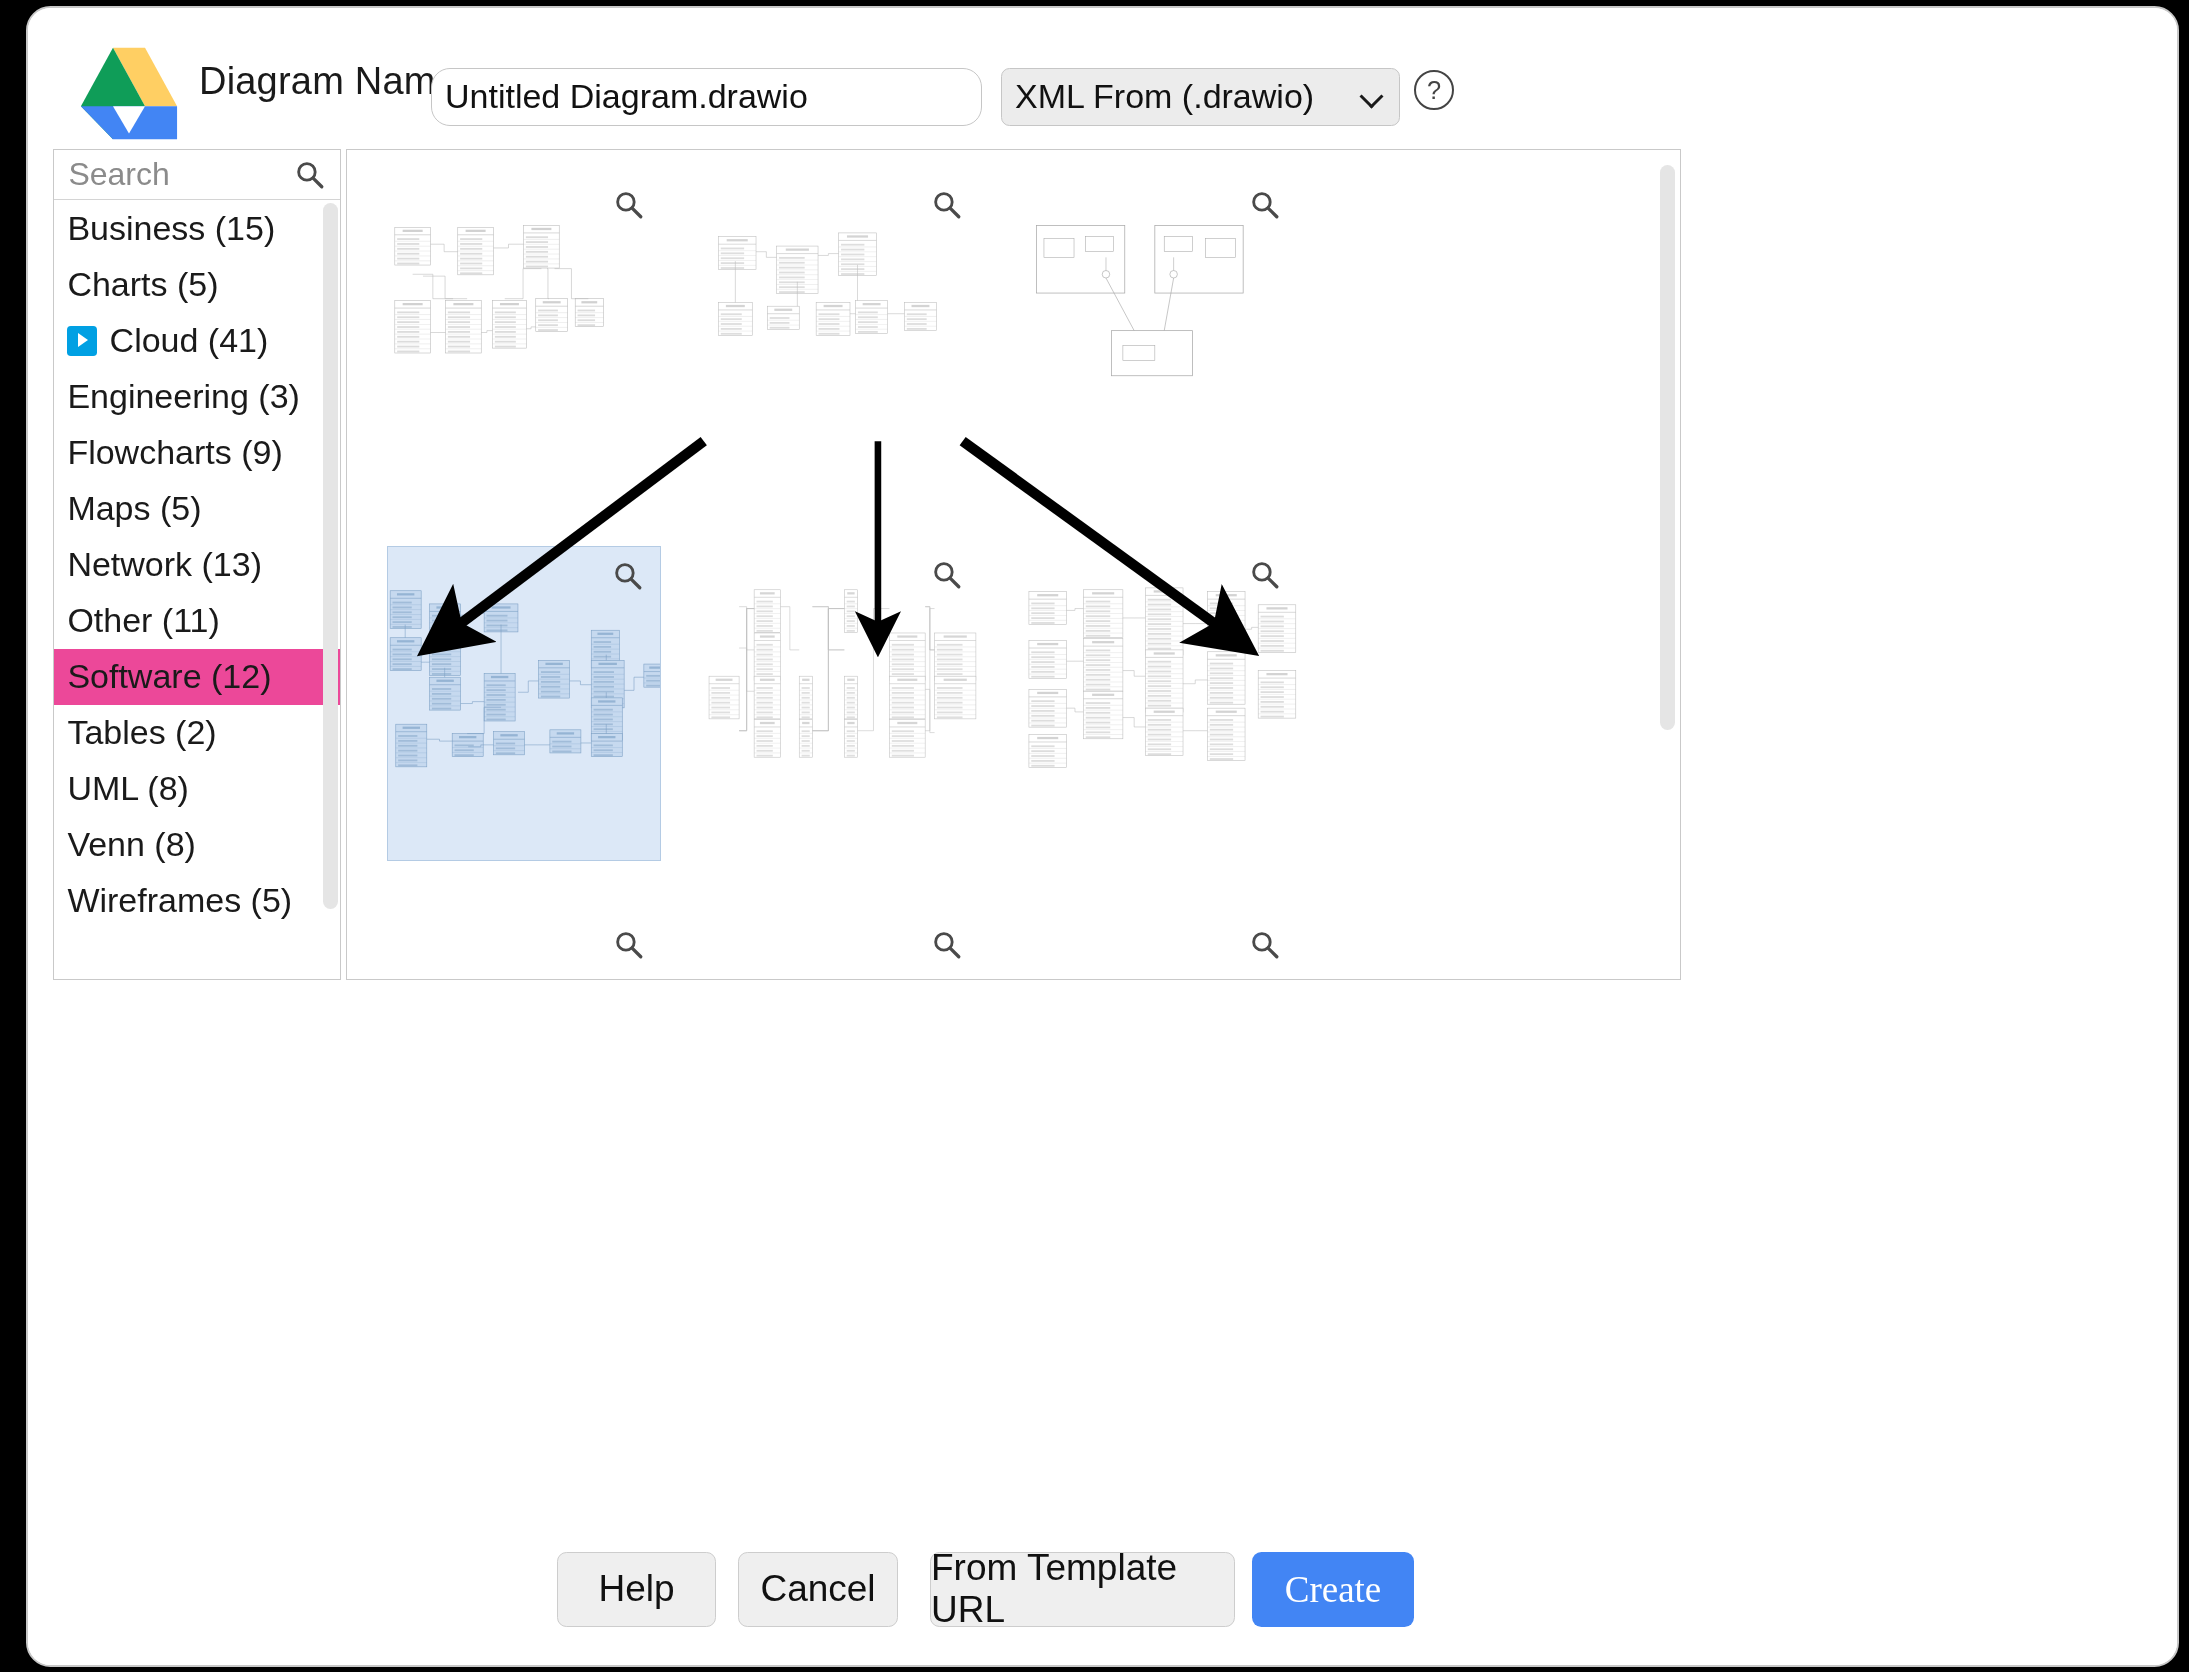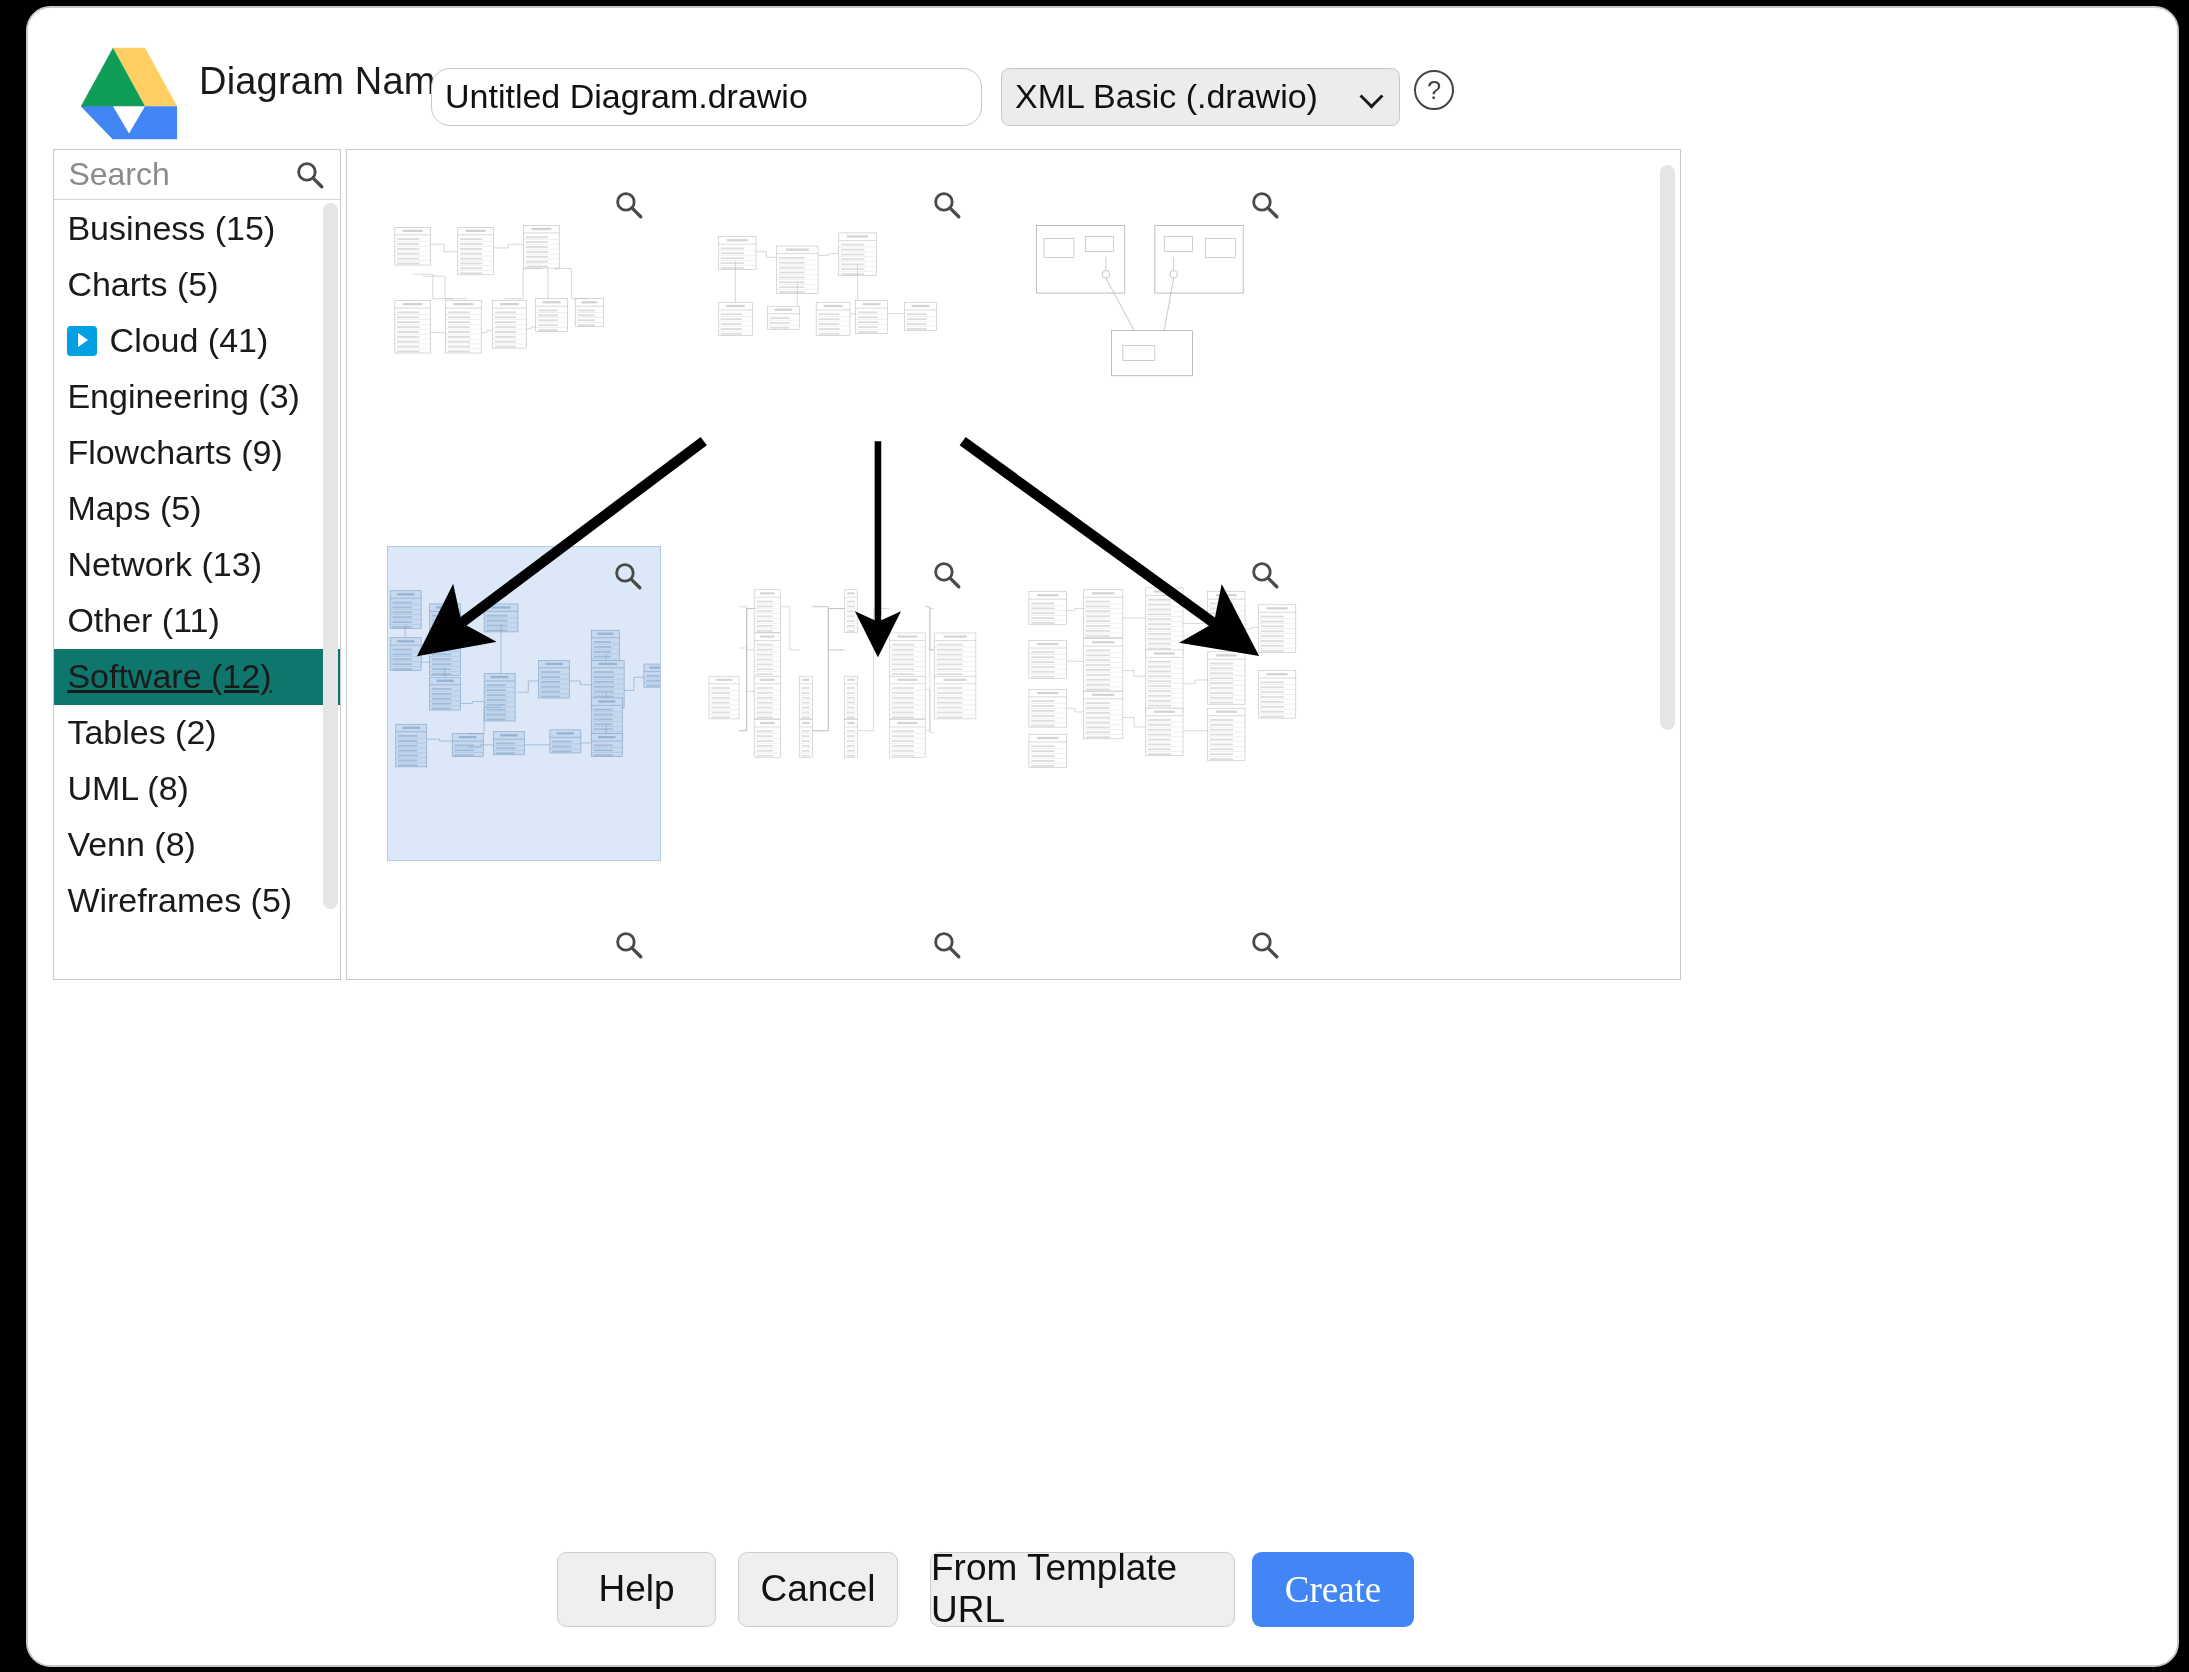--- a/index.html
+++ b/index.html
@@ -111,21 +111,21 @@
     overflow:hidden;
   }
   .cat-item{
     height:56px;display:flex;align-items:center;
     padding-left:13px;
     font-size:34px;color:#1a1a1a;
     white-space:nowrap;
     cursor:pointer;
     box-sizing:border-box;
   }
-  .cat-item.selected{ background:#0f766e;text-decoration:underline; }
+  .cat-item.selected{ background:#ec4899; }
   .expand-icon{
     width:30px;height:30px;background:#00a0e3;border-radius:3.8px;
     margin-right:12.2px;flex:none;position:relative;
   }
   .expand-icon:after{
     content:"";position:absolute;left:10.4px;top:7.5px;
     border-left:10.4px solid #fff;
     border-top:7.5px solid transparent;
     border-bottom:7.5px solid transparent;
   }
@@ -220,21 +220,21 @@
           <polygon points="38,4 4,66 38,101 72,66" fill="#0f9d58"></polygon>
           <polygon points="4,66 38,101 106,101 106,66" fill="#4285f4"></polygon>
           <polygon points="38,66 55,95 72,66" fill="#ffffff"></polygon>
         </svg>
 
         <div class="name-label">Diagram Name:</div>
 
         <input class="name-input" type="text" value="Untitled Diagram.drawio" style="">
 
         <div class="format-select">
-          <span class="txt">XML Basic (.drawio)</span>
+          <span class="txt">XML From (.drawio)</span>
           <span class="chev"></span>
         </div>
 
         <div class="help-icon">?</div>
       </div>
 
       <div class="sidebar">
         <div class="search-row">
           <input class="search-input" type="text" placeholder="Search" style="">
           <svg class="search-icon" viewBox="0 0 24 24">

